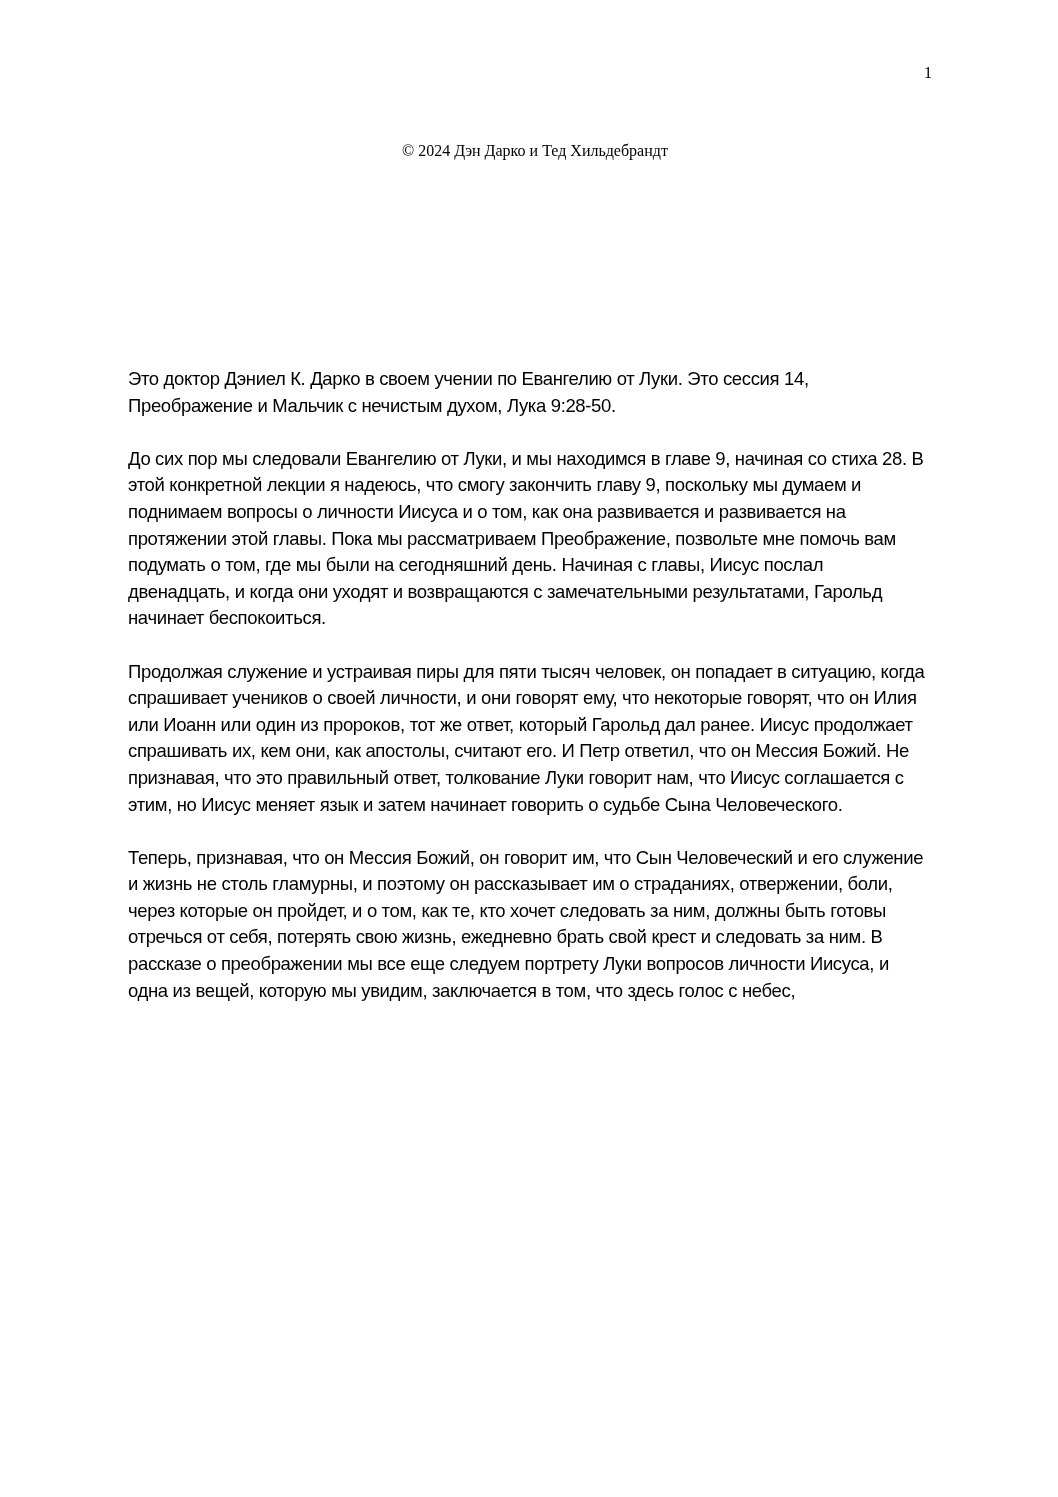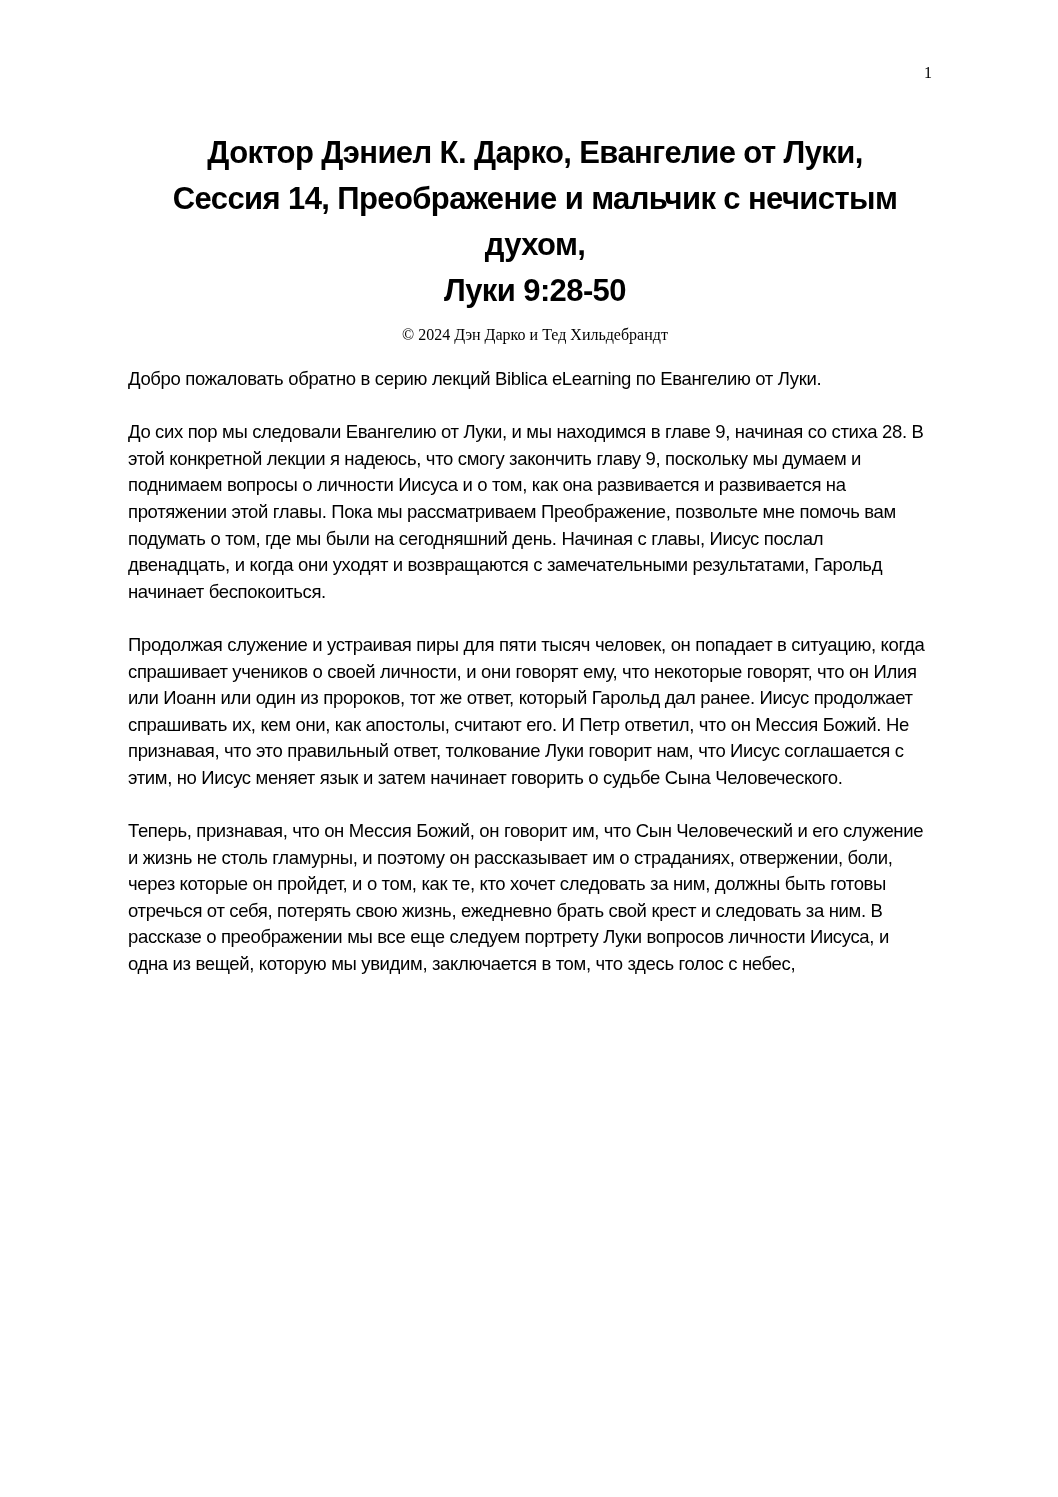--- a/index.html
+++ b/index.html
@@ -56,27 +56,21 @@
     .body-text p {
       margin: 0 0 26.6px 0;
     }
   </style>
 </head>
 <body>
 
 <div class="page-number">1</div>
 
 <div class="title-block">
-  <h1 class="title">
-    <span>Доктор Дэниел К. Дарко, Евангелие от Луки,</span>
-    <span>Сессия 14, Преображение и мальчик с нечистым</span>
-    <span>духом,</span>
-    <span>Луки 9:28-50</span>
-  </h1>
   <div class="copyright">© 2024 Дэн Дарко и Тед Хильдебрандт</div>
 </div>
 
 <div class="body-text">
-  <p>Добро пожаловать обратно в серию лекций Biblica eLearning по Евангелию от Луки.</p>
+  <p>Это доктор Дэниел К. Дарко в своем учении по Евангелию от Луки. Это сессия 14, Преображение и Мальчик с нечистым духом, Лука 9:28-50.</p>
   <p>До сих пор мы следовали Евангелию от Луки, и мы находимся в главе 9, начиная со стиха 28. В этой конкретной лекции я надеюсь, что смогу закончить главу 9, поскольку мы думаем и поднимаем вопросы о личности Иисуса и о том, как она развивается и развивается на протяжении этой главы. Пока мы рассматриваем Преображение, позвольте мне помочь вам подумать о том, где мы были на сегодняшний день. Начиная с главы, Иисус послал двенадцать, и когда они уходят и возвращаются с замечательными результатами, Гарольд начинает беспокоиться.</p>
   <p>Продолжая служение и устраивая пиры для пяти тысяч человек, он попадает в ситуацию, когда спрашивает учеников о своей личности, и они говорят ему, что некоторые говорят, что он Илия или Иоанн или один из пророков, тот же ответ, который Гарольд дал ранее. Иисус продолжает спрашивать их, кем они, как апостолы, считают его. И Петр ответил, что он Мессия Божий. Не признавая, что это правильный ответ, толкование Луки говорит нам, что Иисус соглашается с этим, но Иисус меняет язык и затем начинает говорить о судьбе Сына Человеческого.</p>
   <p>Теперь, признавая, что он Мессия Божий, он говорит им, что Сын Человеческий и его служение и жизнь не столь гламурны, и поэтому он рассказывает им о страданиях, отвержении, боли, через которые он пройдет, и о том, как те, кто хочет следовать за ним, должны быть готовы отречься от себя, потерять свою жизнь, ежедневно брать свой крест и следовать за ним. В рассказе о преображении мы все еще следуем портрету Луки вопросов личности Иисуса, и одна из вещей, которую мы увидим, заключается в том, что здесь голос с небес,</p>
 </div>
 
 </body></html>

